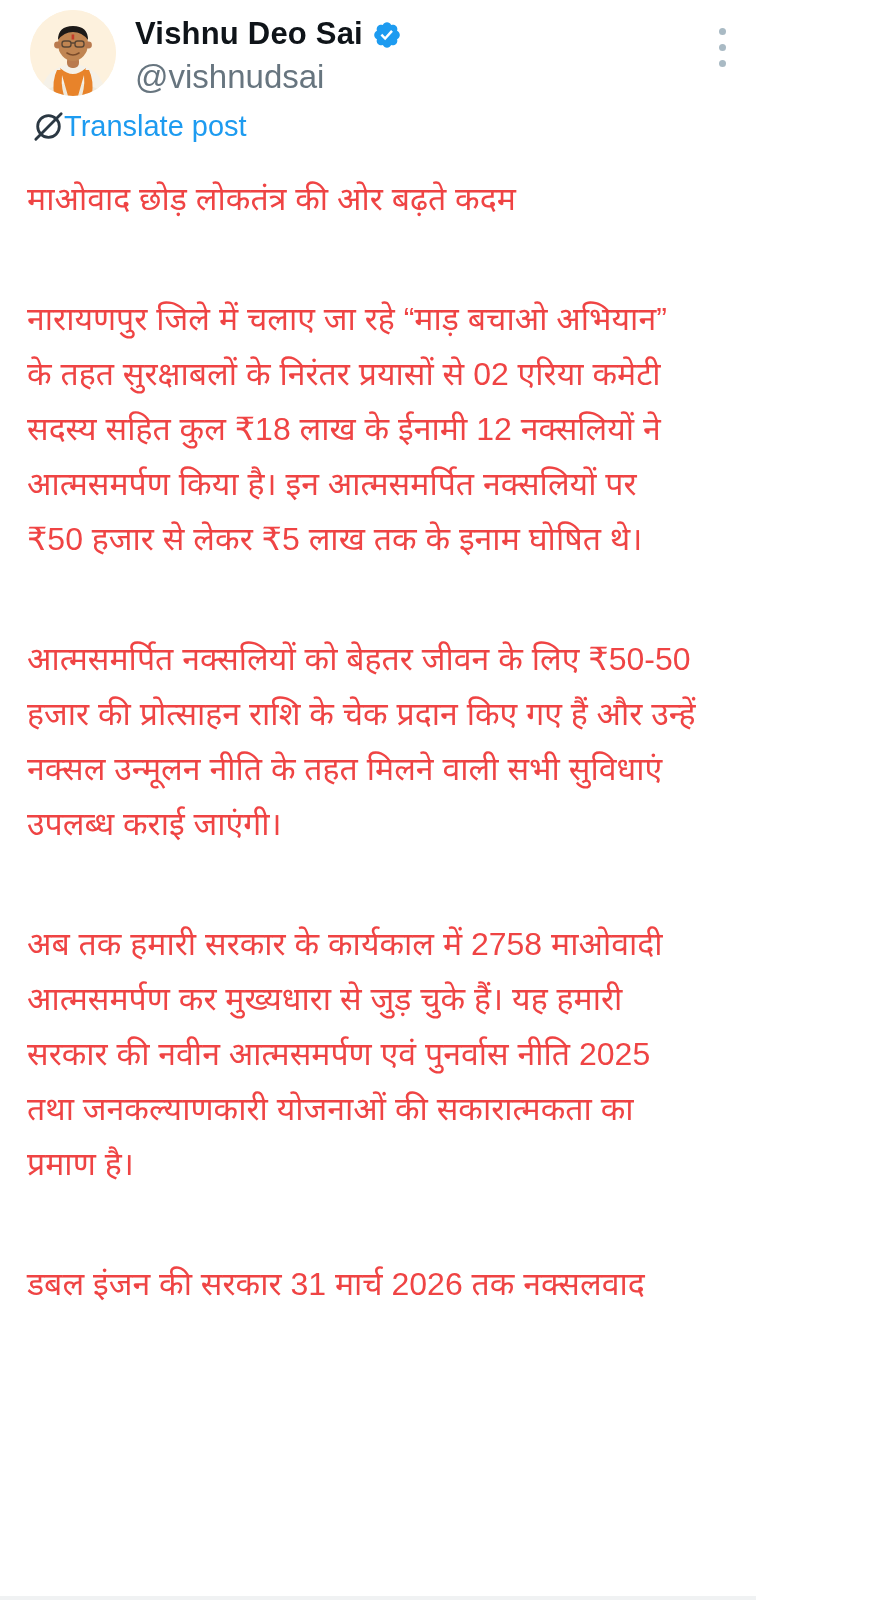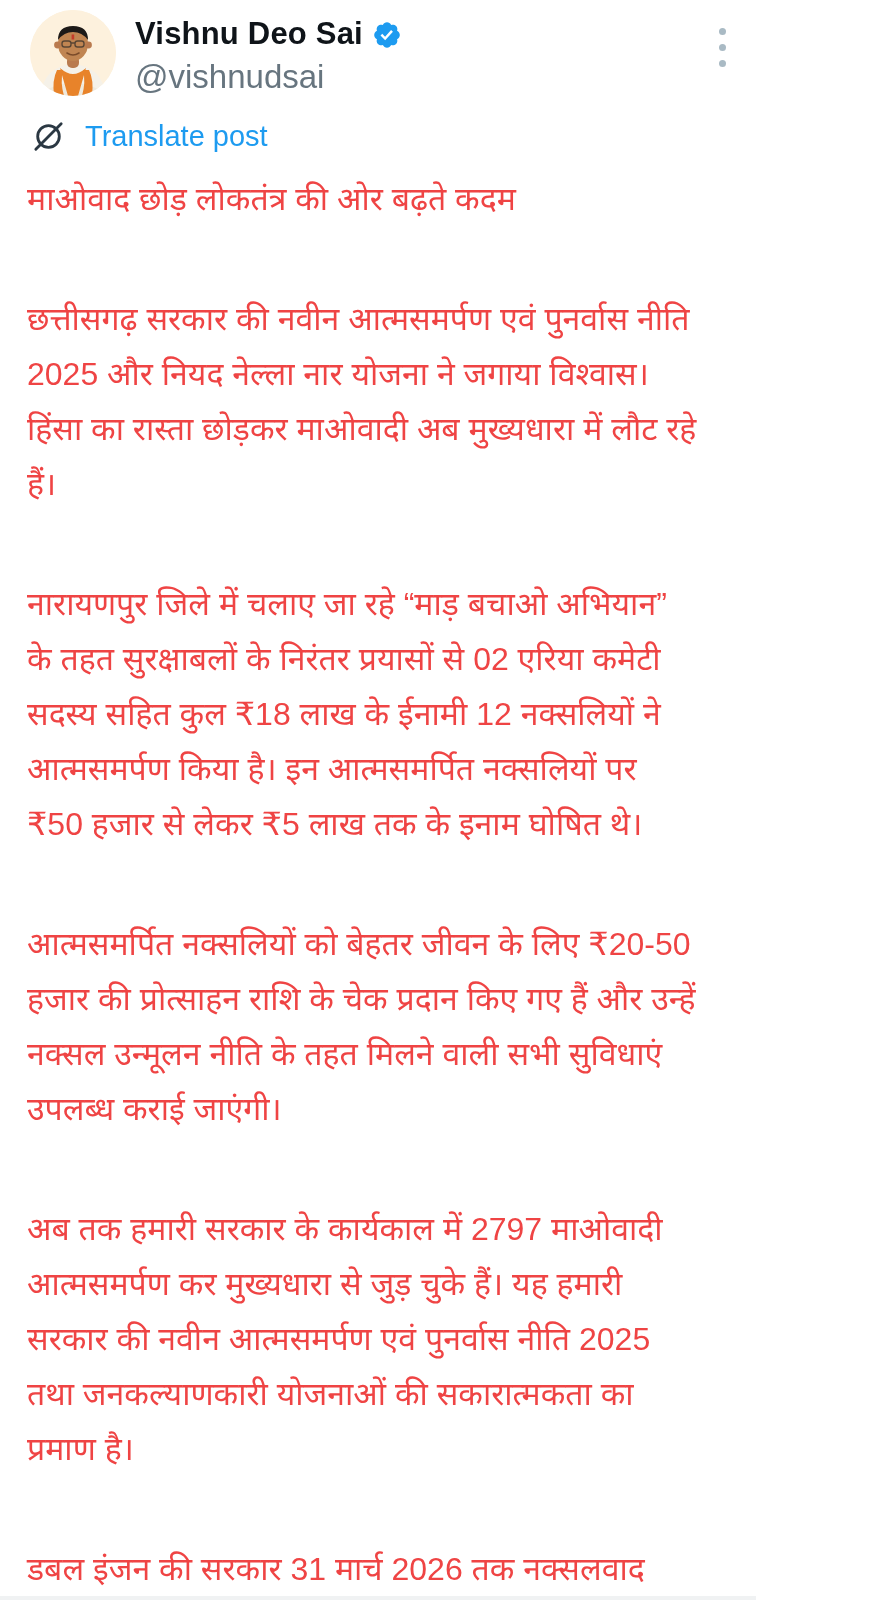--- a/index.html
+++ b/index.html
@@ -52,22 +52,22 @@
     padding: 14px 6px;
     margin-top: 4px;
     cursor: pointer;
     display: flex; flex-direction: column; gap: 9px; align-items: center;
   }
   .kebab .dot { width: 7px; height: 7px; border-radius: 50%; background: #a9bac4; }
 
   
   .translate-row {
     position: absolute;
-    top: 121px; left: 33px;
-    display: flex; align-items: center; gap: 21px;
+    top: 111px; left: 33px;
+    display: flex; align-items: center; 
     cursor: pointer;
   }
   .translate-icon { width: 31px; height: 31px; }
   .translate-label {
     font-size: 29px;
     color: #1d9bf0;
     line-height: 1.1;
   }
 
   
@@ -150,34 +150,30 @@
   <div class="translate-row">
     <svg class="translate-icon" viewBox="0 0 33 33">
       <circle cx="16.5" cy="16.5" r="11.5" fill="none" stroke="#2b3843" stroke-width="3"></circle>
       <line x1="3" y1="30" x2="30" y2="3" stroke="#2b3843" stroke-width="3" stroke-linecap="round"></line>
     </svg>
     <span class="translate-label">Translate post</span>
   </div>
 
   <div class="post-body">
     <div class="post-paragraph">माओवाद छोड़ लोकतंत्र की ओर बढ़ते कदम</div>
-    <div class="post-paragraph">छत्तीसगढ़ सरकार की नवीन आत्मसमर्पण एवं पुनर्वास नीति
-2025 और नियद नेल्ला नार योजना ने जगाया विश्वास।
-हिंसा का रास्ता छोड़कर माओवादी अब मुख्यधारा में लौट रहे
-हैं।</div>
     <div class="post-paragraph">नारायणपुर जिले में चलाए जा रहे “माड़ बचाओ अभियान”
 के तहत सुरक्षाबलों के निरंतर प्रयासों से 02 एरिया कमेटी
 सदस्य सहित कुल ₹18 लाख के ईनामी 12 नक्सलियों ने
 आत्मसमर्पण किया है। इन आत्मसमर्पित नक्सलियों पर
 ₹50 हजार से लेकर ₹5 लाख तक के इनाम घोषित थे।</div>
-    <div class="post-paragraph">आत्मसमर्पित नक्सलियों को बेहतर जीवन के लिए ₹20-50
+    <div class="post-paragraph">आत्मसमर्पित नक्सलियों को बेहतर जीवन के लिए ₹50-50
 हजार की प्रोत्साहन राशि के चेक प्रदान किए गए हैं और उन्हें
 नक्सल उन्मूलन नीति के तहत मिलने वाली सभी सुविधाएं
 उपलब्ध कराई जाएंगी।</div>
-    <div class="post-paragraph">अब तक हमारी सरकार के कार्यकाल में 2797 माओवादी
+    <div class="post-paragraph">अब तक हमारी सरकार के कार्यकाल में 2758 माओवादी
 आत्मसमर्पण कर मुख्यधारा से जुड़ चुके हैं। यह हमारी
 सरकार की नवीन आत्मसमर्पण एवं पुनर्वास नीति 2025
 तथा जनकल्याणकारी योजनाओं की सकारात्मकता का
 प्रमाण है।</div>
     <div class="post-paragraph">डबल इंजन की सरकार 31 मार्च 2026 तक नक्सलवाद</div>
   </div>
 
   <div class="bottom-divider"></div>
 </div>
 

